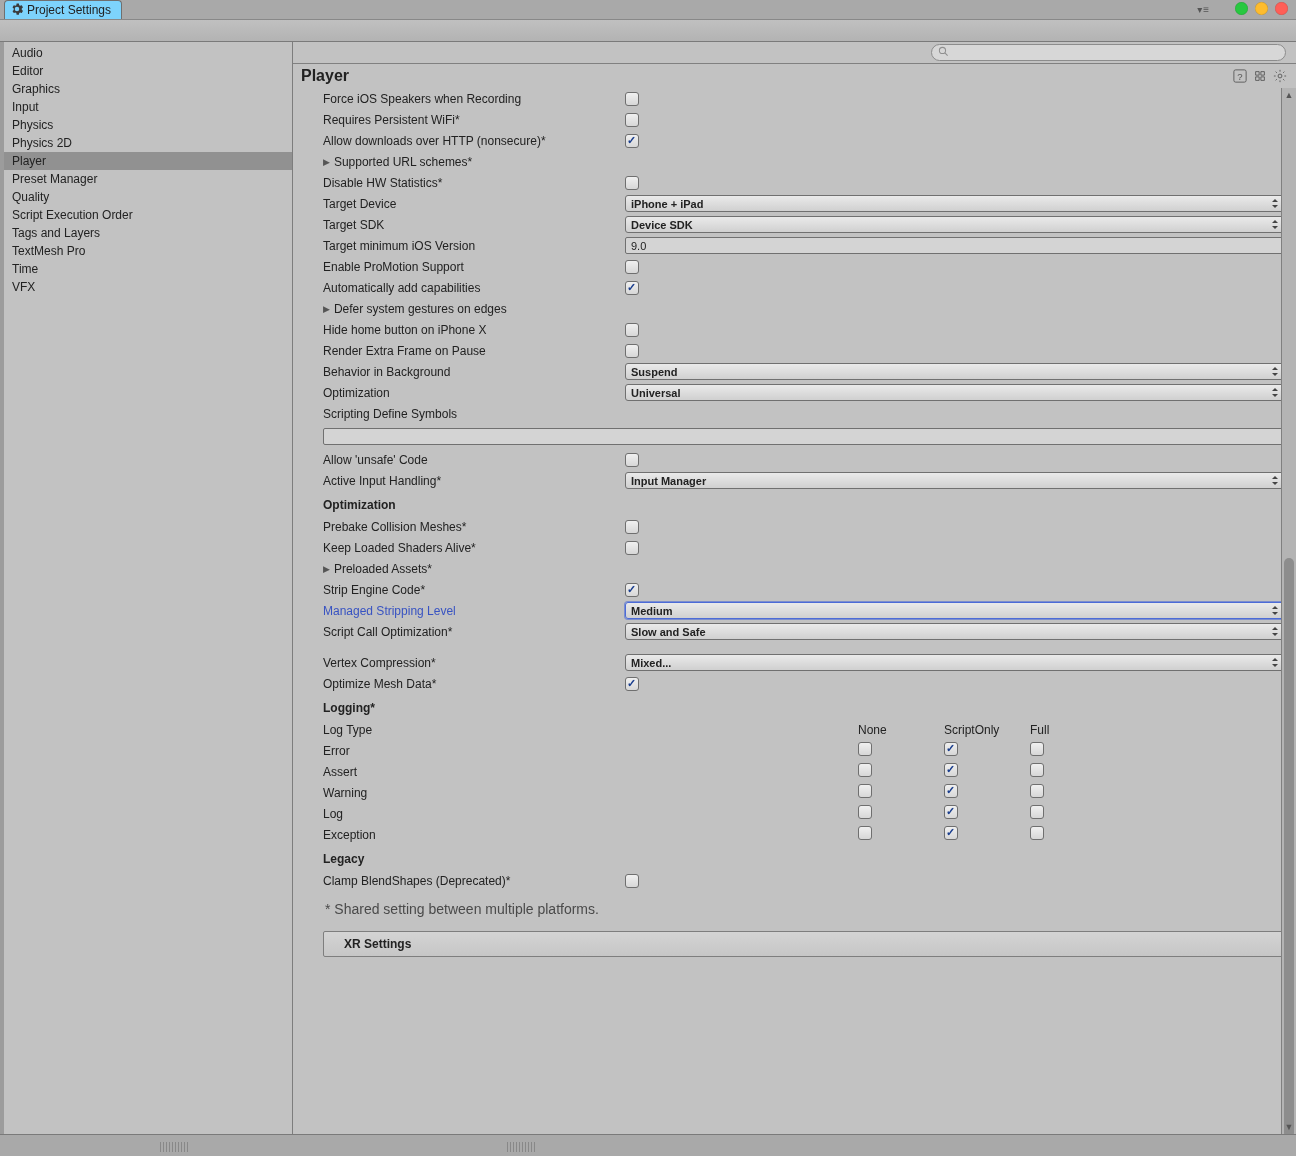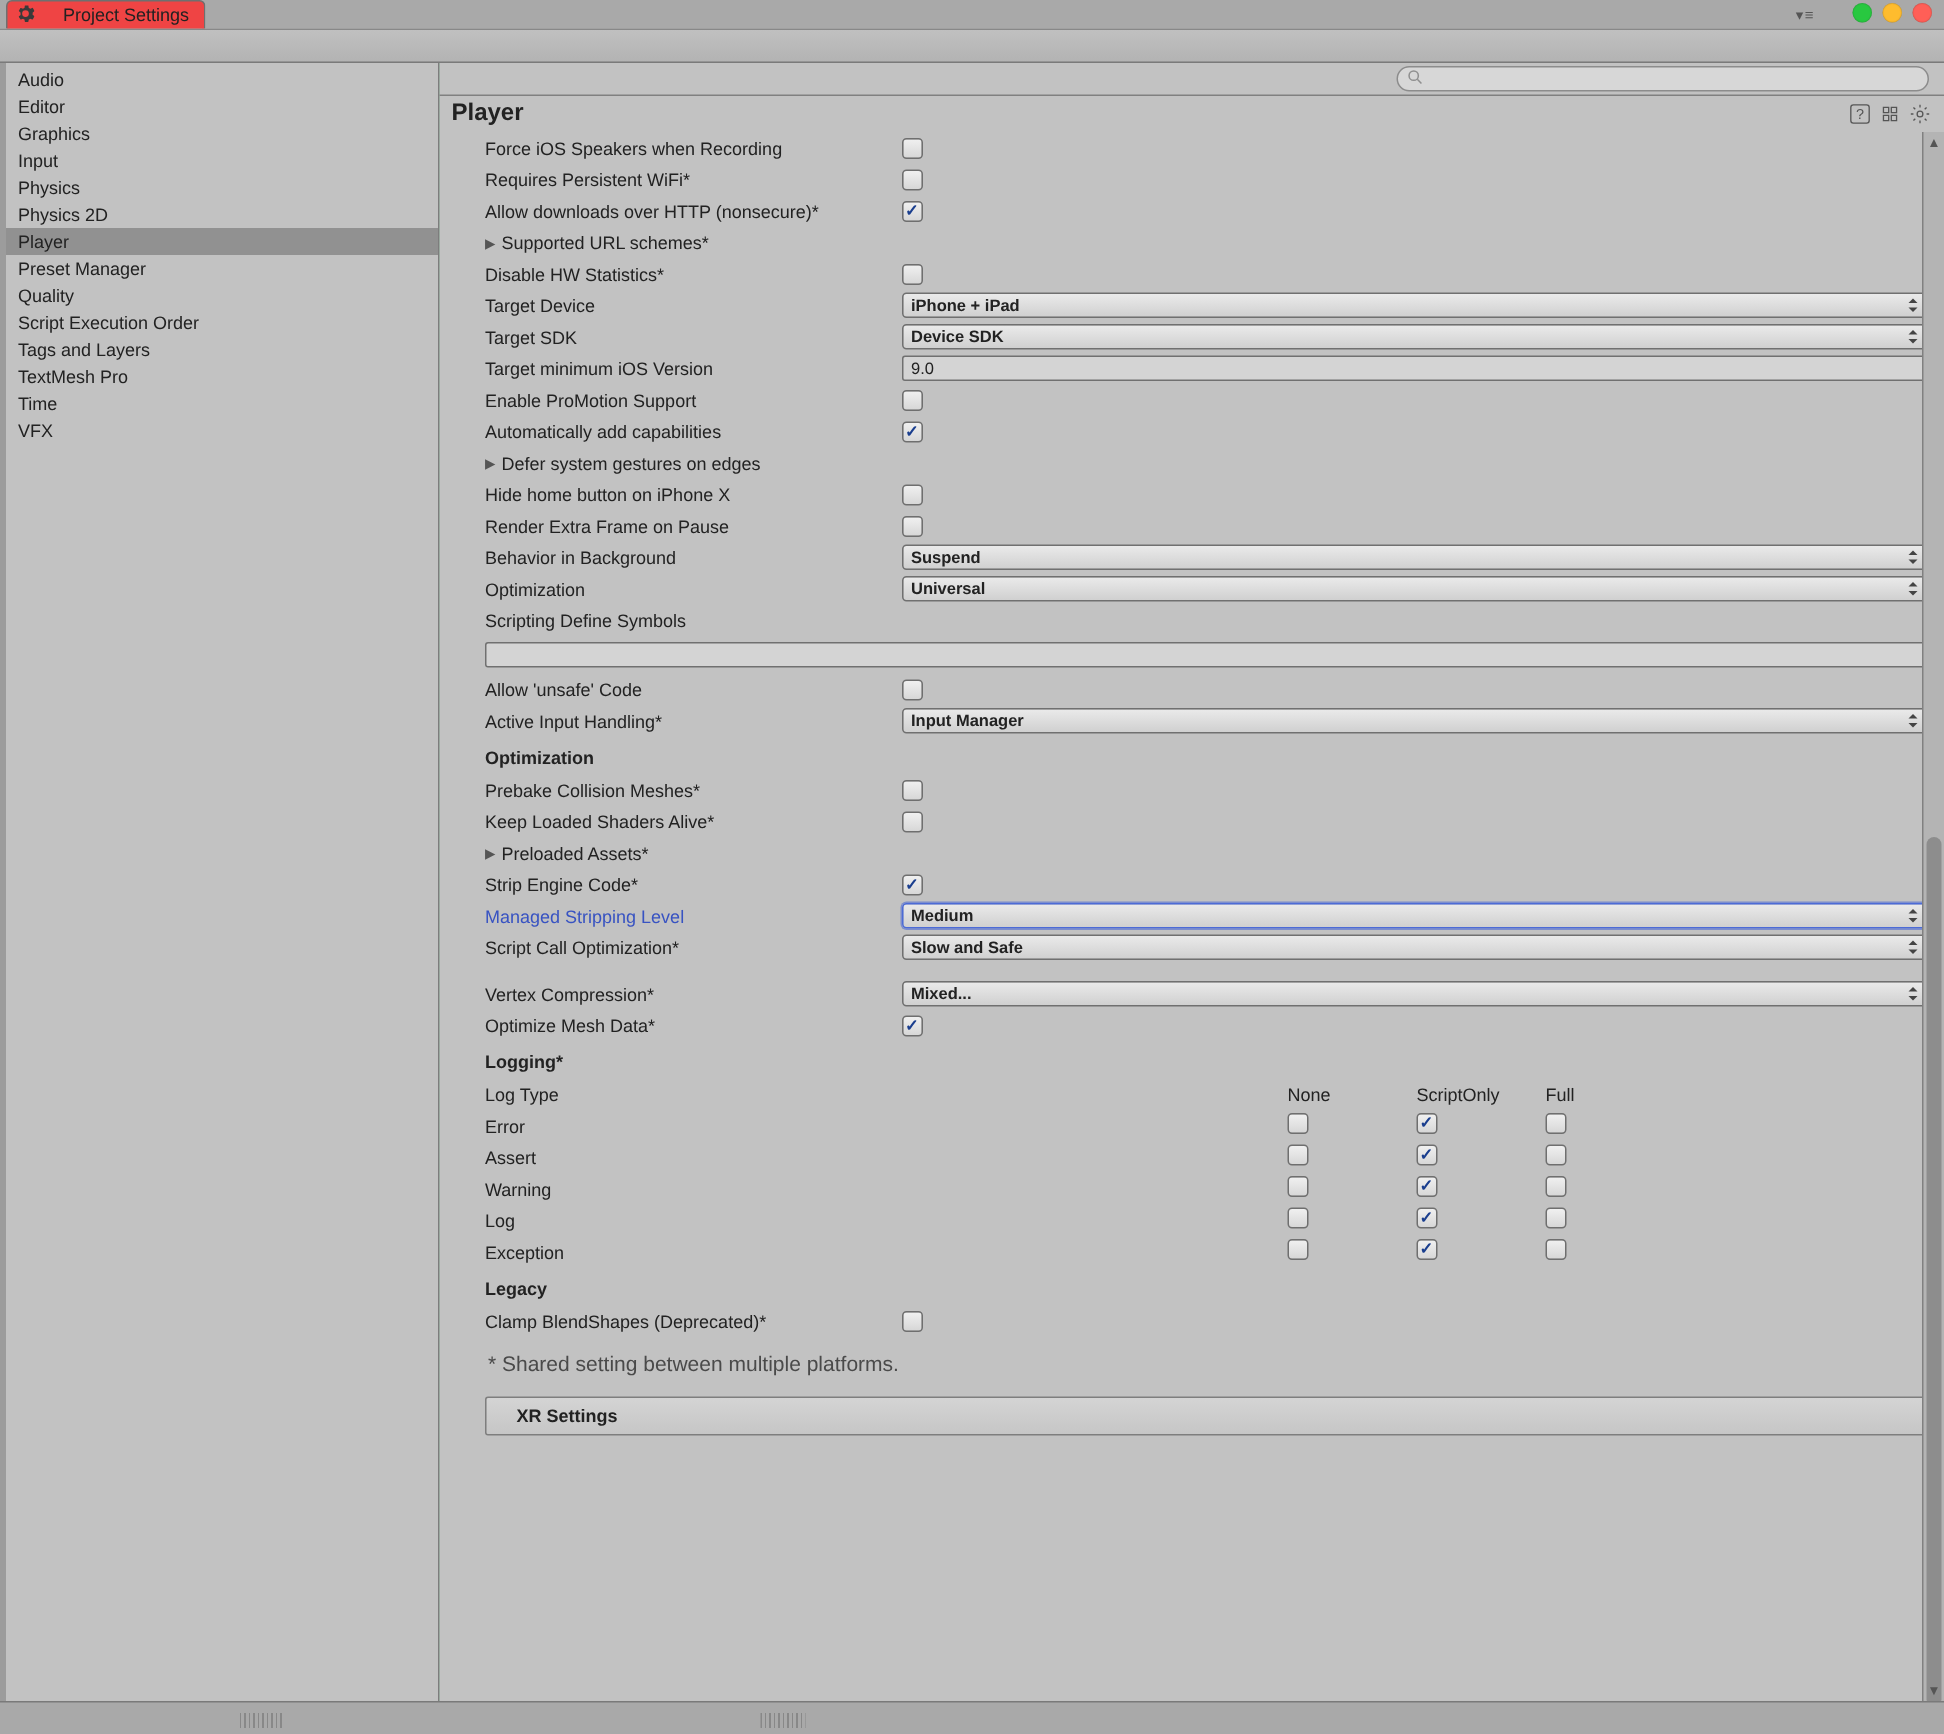--- a/index.html
+++ b/index.html
@@ -18,27 +18,27 @@
   display: flex; flex-direction: column;
 }
 .titlebar-row {
   height: 19px;
   background: #a9a9a9;
   display: flex;
   align-items: center;
   position: relative;
 }
 .tab {
-  background: #ef4444;
+  background: #7dd3fc;
   border: 1px solid #6f6f6f;
   border-bottom: none;
   height: 19px;
   padding: 1px 10px 1px 6px;
   border-radius: 4px 4px 0 0;
-  display: flex; align-items: center; gap: 19px;
+  display: flex; align-items: center; gap: 4px;
   margin-left: 4px;
 }
 .tab svg { width: 12px; height: 12px; }
 .winbuttons {
   position: absolute; right: 8px; top: 2px;
   display: flex; gap: 7px; align-items: center;
 }
 .wbtn {
   width: 13px; height: 13px; border-radius: 50%;
   display: inline-block;
@@ -121,20 +121,21 @@
   position: relative;
   padding-bottom: 4px;
 }
 .field-list {
   padding-left: 30px;
   padding-right: 12px;
 }
 .row {
   display: flex; align-items: center;
   height: 21px;
+  gap: 24px;
 }
 .row .label {
   width: 278px;
   flex-shrink: 0;
   padding-right: 4px;
   white-space: nowrap;
   overflow: hidden;
 }
 .row .label.highlight { color: #3853c2; }
 .row .ctl { flex:1; display:flex; align-items:center; }

